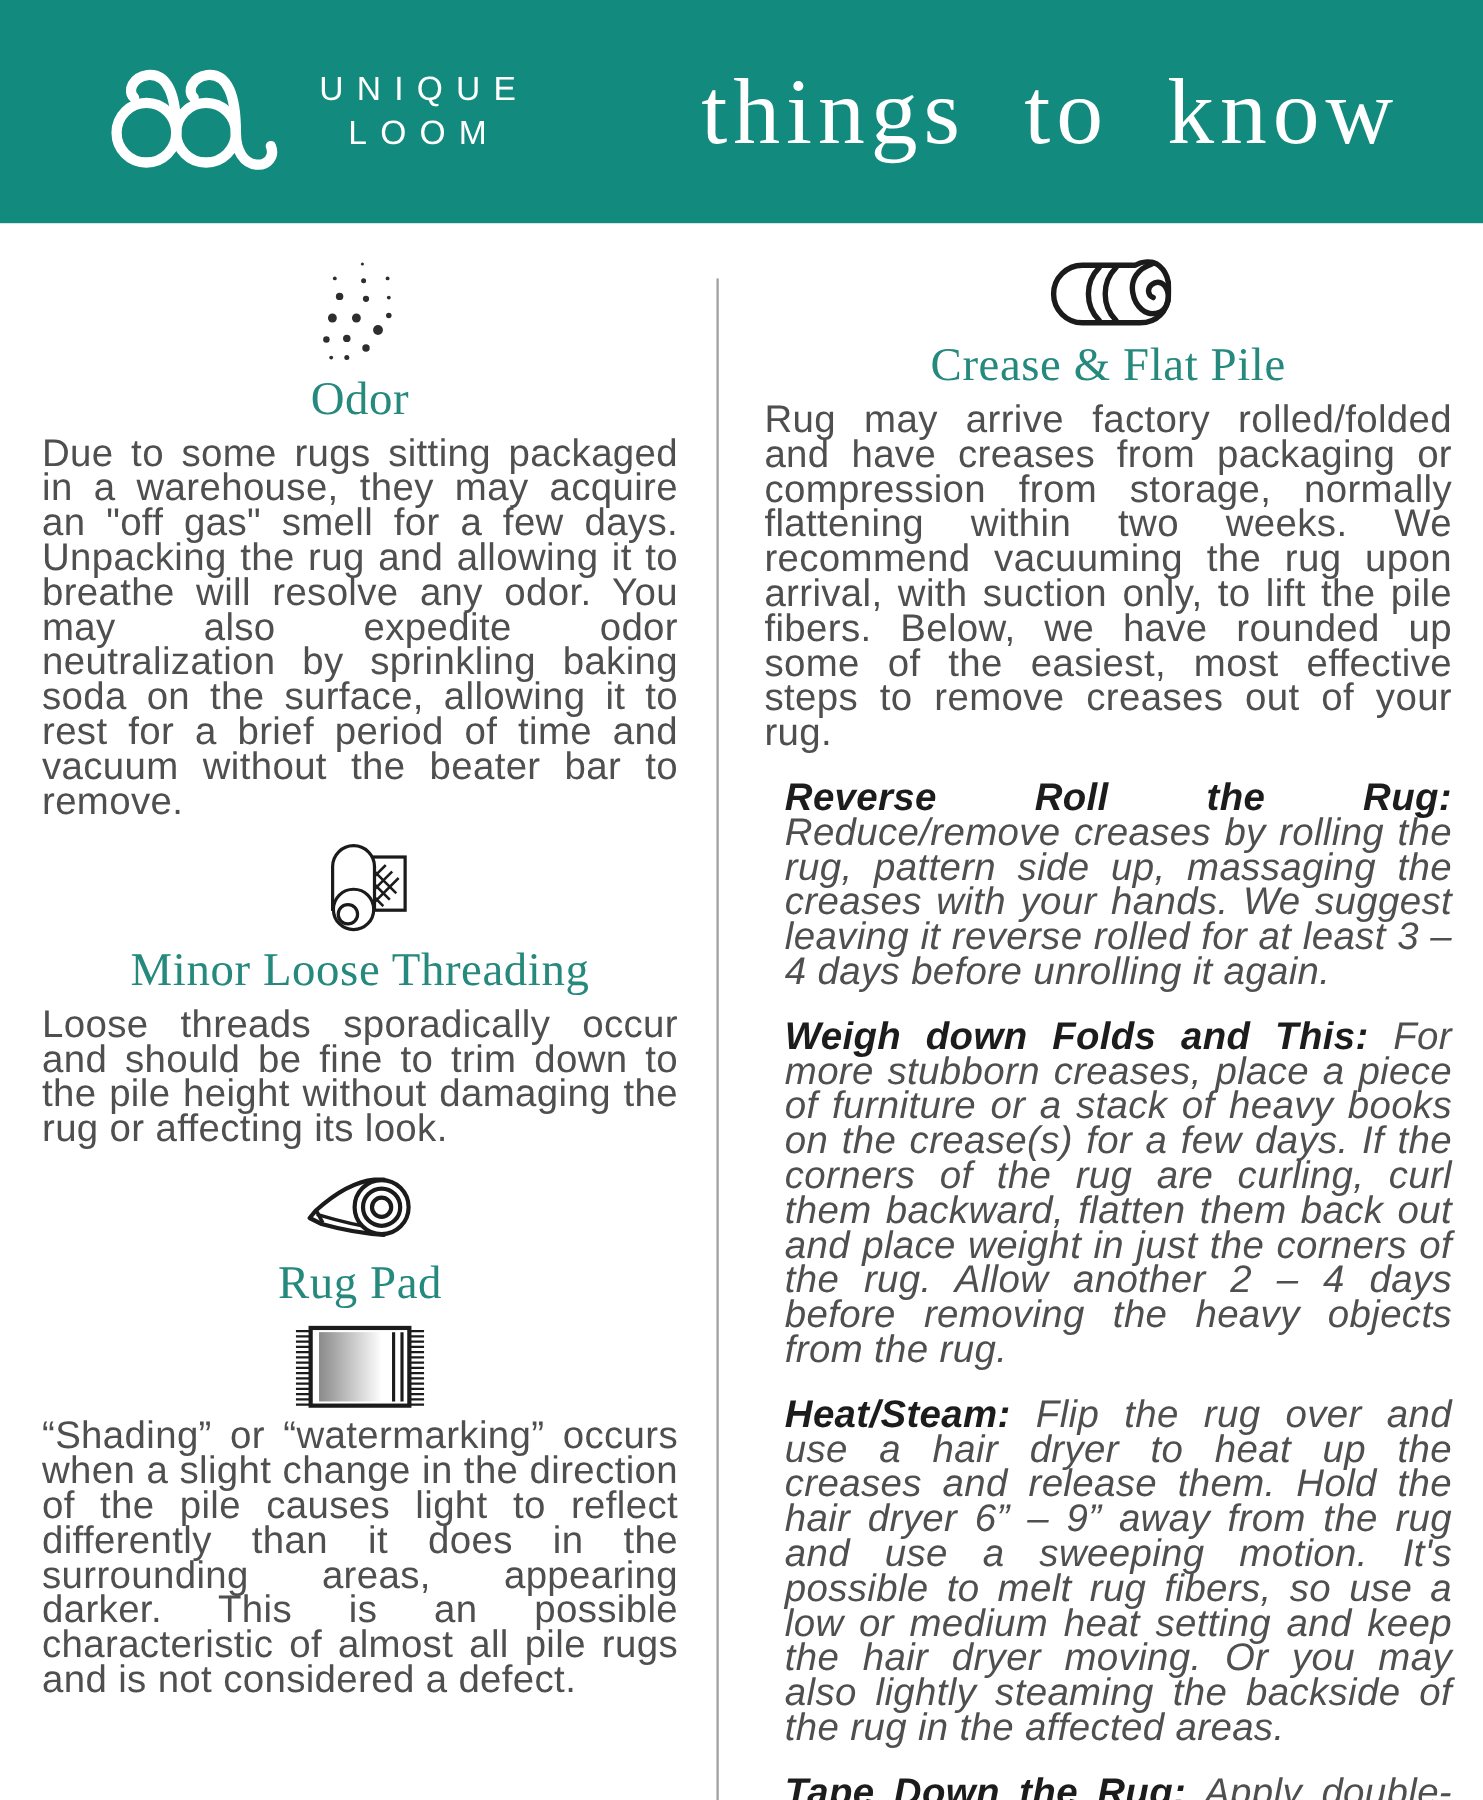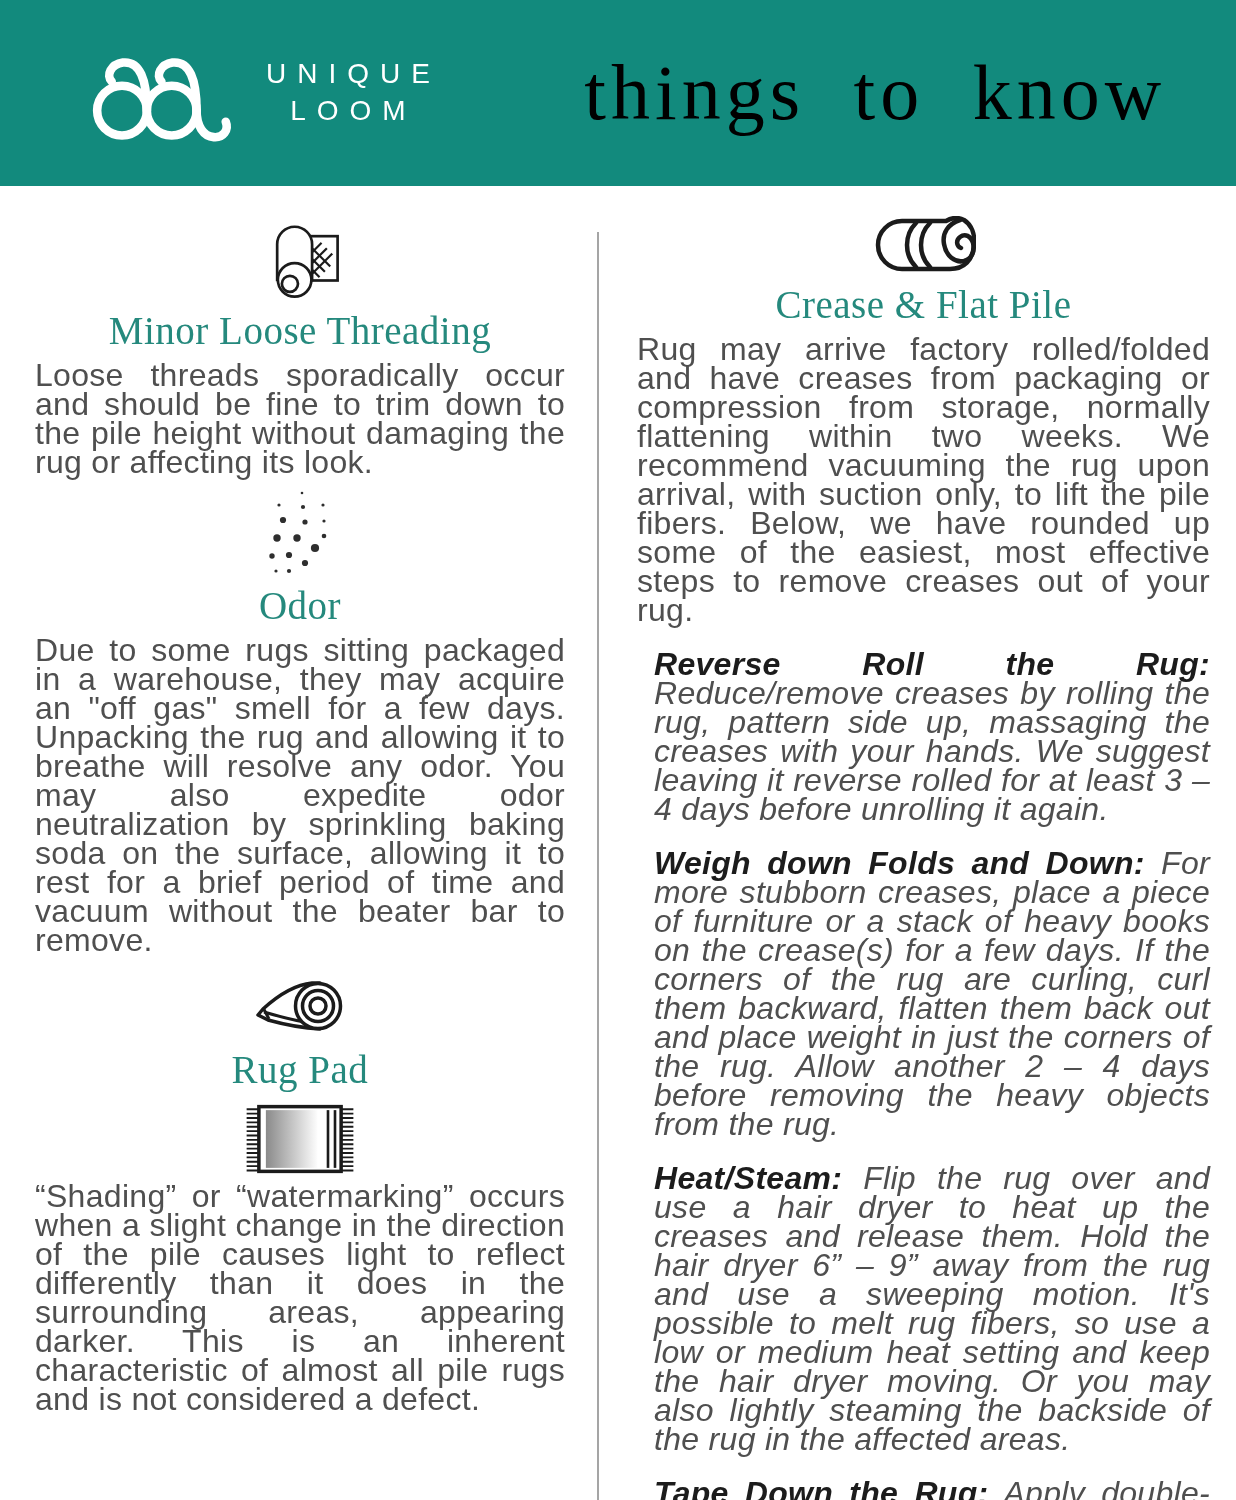--- a/index.html
+++ b/index.html
@@ -9,21 +9,21 @@
   }
   .page{width:1236px;height:1500px;display:flex;flex-direction:column;}
   
   header{
     height:186px;flex:0 0 186px;background:#128a7d;
     display:flex;align-items:center;gap:24px;
   }
   .brand{display:flex;align-items:center;margin-left:86px;gap:30px;}
   .brand-text{color:#fff;font-size:28px;letter-spacing:11px;line-height:1.32;text-align:center;font-weight:400;}
   .title{
-    color:#000000;font-family:"Liberation Serif", serif;font-weight:400;
+    color:#ffffff;font-family:"Liberation Serif", serif;font-weight:400;
     font-size:78px;letter-spacing:5px;word-spacing:24px;
     margin:0 70px 0 auto;white-space:nowrap;
   }
   
   main{display:flex;flex:1 1 auto;min-height:0;}
   .col{box-sizing:border-box;}
   .col.left{width:597px;flex:0 0 597px;padding:22px 32px 0 35px;}
   .col.right{flex:1 1 auto;padding:22px 26px 0 38px;}
   .divider{width:2px;flex:0 0 2px;background:#a5a5a5;margin-top:46px;}
   
@@ -60,20 +60,43 @@
       </div>
     </div>
     <h1 class="title">things to know</h1>
   </header>
 
   <main>
 
     <section class="col left">
 
       <div class="sec">
+        <svg class="icon" width="70" height="86" viewBox="0 0 70 86" fill="#2e2e2e">
+          <circle cx="37" cy="4" r="1.3"></circle>
+            <circle cx="14" cy="16" r="1.6"></circle>
+            <circle cx="38" cy="18" r="2.1"></circle>
+          <circle cx="58" cy="16" r="1.6"></circle>
+            <circle cx="18" cy="31" r="3.1"></circle>
+            <circle cx="40" cy="33" r="2.6"></circle>
+          <circle cx="59" cy="32" r="1.6"></circle>
+            <circle cx="12" cy="49" r="3.7"></circle>
+            <circle cx="32" cy="49" r="3.7"></circle>
+          <circle cx="59" cy="47" r="2.3"></circle>
+            <circle cx="50" cy="59" r="4.1"></circle>
+            <circle cx="7" cy="67" r="2.7"></circle>
+          <circle cx="24" cy="66" r="3.1"></circle>
+            <circle cx="40" cy="74" r="3.1"></circle>
+            <circle cx="11" cy="82" r="1.6"></circle>
+          <circle cx="24" cy="82" r="2.1"></circle>
+        </svg>
+        <h2>Odor</h2>
+        <p class="body">Due to some rugs sitting packaged in a warehouse, they may acquire an "off gas" smell for a few days. Unpacking the rug and allowing it to breathe will resolve any odor. You may also expedite odor neutralization by sprinkling baking soda on the surface, allowing it to rest for a brief period of time and vacuum without the beater bar to remove.</p>
+      </div>
+
+      <div class="sec">
         <svg class="icon" width="94" height="84" viewBox="0 0 140 125">
           <defs>
             <clipPath id="hatchClip">
                 <polygon points="96,34 126,64 96,94 66,64"></polygon>
               </clipPath>
           </defs>
           <rect x="50" y="30" width="76" height="66" fill="#fff" stroke="#1b1b1b" stroke-width="4"></rect>
           <g clip-path="url(#hatchClip)" stroke="#1b1b1b" stroke-width="3.2">
             <line x1="70" y1="30" x2="130" y2="90"></line>
               <line x1="54" y1="30" x2="122" y2="98"></line>
@@ -83,43 +106,20 @@
               <line x1="44" y1="98" x2="112" y2="30"></line>
             <line x1="60" y1="98" x2="128" y2="30"></line>
               <line x1="76" y1="98" x2="130" y2="44"></line>
           </g>
           <path d="M 36,97 L 36,42 A 26,26 0 0 1 88,42 L 88,97" fill="#ffffff" stroke="#1b1b1b" stroke-width="4"></path>
           <circle cx="62" cy="95" r="25" fill="#ffffff" stroke="#1b1b1b" stroke-width="4"></circle>
           <circle cx="55" cy="101" r="12" fill="#ffffff" stroke="#1b1b1b" stroke-width="4"></circle>
         </svg>
         <h2>Minor Loose Threading</h2>
         <p class="body">Loose threads sporadically occur and should be fine to trim down to the pile height without damaging the rug or affecting its look.</p>
-      </div>
-
-      <div class="sec">
-        <svg class="icon" width="70" height="86" viewBox="0 0 70 86" fill="#2e2e2e">
-          <circle cx="37" cy="4" r="1.3"></circle>
-            <circle cx="14" cy="16" r="1.6"></circle>
-            <circle cx="38" cy="18" r="2.1"></circle>
-          <circle cx="58" cy="16" r="1.6"></circle>
-            <circle cx="18" cy="31" r="3.1"></circle>
-            <circle cx="40" cy="33" r="2.6"></circle>
-          <circle cx="59" cy="32" r="1.6"></circle>
-            <circle cx="12" cy="49" r="3.7"></circle>
-            <circle cx="32" cy="49" r="3.7"></circle>
-          <circle cx="59" cy="47" r="2.3"></circle>
-            <circle cx="50" cy="59" r="4.1"></circle>
-            <circle cx="7" cy="67" r="2.7"></circle>
-          <circle cx="24" cy="66" r="3.1"></circle>
-            <circle cx="40" cy="74" r="3.1"></circle>
-            <circle cx="11" cy="82" r="1.6"></circle>
-          <circle cx="24" cy="82" r="2.1"></circle>
-        </svg>
-        <h2>Odor</h2>
-        <p class="body">Due to some rugs sitting packaged in a warehouse, they may acquire an "off gas" smell for a few days. Unpacking the rug and allowing it to breathe will resolve any odor. You may also expedite odor neutralization by sprinkling baking soda on the surface, allowing it to rest for a brief period of time and vacuum without the beater bar to remove.</p>
       </div>
 
       <div class="sec">
         <svg class="icon" width="100" height="72" viewBox="0 0 100 72">
           <path d="M 62,16 C 42,18 24,32 13,42 L 8,48 L 18,53 C 36,58 52,61 70,62 L 70,16 Z" fill="#ffffff" stroke="#1b1b1b" stroke-width="3.5" stroke-linejoin="round"></path>
           <path d="M 14,45 C 34,51 52,55 66,57" fill="none" stroke="#1b1b1b" stroke-width="3"></path>
           <path d="M 14,42.5 L 19,52" fill="none" stroke="#1b1b1b" stroke-width="3"></path>
           <circle cx="68" cy="39" r="22.5" fill="#ffffff" stroke="#1b1b1b" stroke-width="3.5"></circle>
           <circle cx="68" cy="39" r="15.5" fill="#ffffff" stroke="#1b1b1b" stroke-width="3.5"></circle>
           <circle cx="68" cy="39" r="8" fill="#ffffff" stroke="#1b1b1b" stroke-width="3.5"></circle>
@@ -135,42 +135,42 @@
                 <stop offset="1" stop-color="#fdfdfd"></stop>
             </linearGradient>
           </defs>
           <path stroke="#1b1b1b" stroke-width="2.2" d="M4 6h13M4 11h13M4 16h13M4 21h13M4 26h13M4 31h13M4 36h13M4 41h13M4 46h13M4 51h13M4 56h13M4 61h13M4 66h13M4 71h13M4 76h13"></path>
           <path stroke="#1b1b1b" stroke-width="2.2" d="M113 6h13M113 11h13M113 16h13M113 21h13M113 26h13M113 31h13M113 36h13M113 41h13M113 46h13M113 51h13M113 56h13M113 61h13M113 66h13M113 71h13M113 76h13"></path>
           <rect x="18" y="3" width="94" height="74" fill="#ffffff" stroke="#1b1b1b" stroke-width="4"></rect>
           <rect x="26" y="7" width="59" height="66" fill="url(#gshade)"></rect>
           <line x1="97" y1="7" x2="97" y2="73" stroke="#1b1b1b" stroke-width="3"></line>
           <line x1="105" y1="7" x2="105" y2="73" stroke="#1b1b1b" stroke-width="3"></line>
         </svg>
-        <p class="body">“Shading” or “watermarking” occurs when a slight change in the direction of the pile causes light to reflect differently than it does in the surrounding areas, appearing darker. This is an inherent characteristic of almost all pile rugs and is not considered a defect.</p>
+        <p class="body">“Shading” or “watermarking” occurs when a slight change in the direction of the pile causes light to reflect differently than it does in the surrounding areas, appearing darker. This is an possible characteristic of almost all pile rugs and is not considered a defect.</p>
       </div>
 
     </section>
 
     <div class="divider"></div>
 
     <section class="col right">
 
       <div class="sec">
         <svg class="icon" width="104" height="58" viewBox="0 0 104 58" fill="none" stroke="#1b1b1b" stroke-width="4.5" stroke-linecap="round" stroke-linejoin="round">
           <path d="M 30,5 L 74,5 C 79,2 86,1 92,4 C 100,9 103,19 102,29 C 101,44 92,53 78,53 L 30,53 A 24,24 0 0 1 30,5 Z" fill="#ffffff"></path>
           <path d="M 44,7 C 32,19 32,39 44,51"></path>
           <path d="M 58,7 C 46,19 46,39 58,51"></path>
           <path d="M 88,4 C 76,8 70,17 72,28 C 74,40 83,47 92,45 C 100,43 103,35 101,27 C 99,20 93,17 88,21 C 84,24 84,30 89,32"></path>
         </svg>
         <h2>Crease &amp; Flat Pile</h2>
         <p class="body">Rug may arrive factory rolled/folded and have creases from packaging or compression from storage, normally flattening within two weeks. We recommend vacuuming the rug upon arrival, with suction only, to lift the pile fibers. Below, we have rounded up some of the easiest, most effective steps to remove creases out of your rug.</p>
 
         <p class="body tip"><b>Reverse Roll the Rug:</b> <span>Reduce/remove creases by rolling the rug, pattern side up, massaging the creases with your hands. We suggest leaving it reverse rolled for at least 3 – 4 days before unrolling it again.</span></p>
 
-        <p class="body tip"><b>Weigh down Folds and Down:</b> <span>For more stubborn creases, place a piece of furniture or a stack of heavy books on the crease(s) for a few days. If the corners of the rug are curling, curl them backward, flatten them back out and place weight in just the corners of the rug. Allow another 2 – 4 days before removing the heavy objects from the rug.</span></p>
+        <p class="body tip"><b>Weigh down Folds and This:</b> <span>For more stubborn creases, place a piece of furniture or a stack of heavy books on the crease(s) for a few days. If the corners of the rug are curling, curl them backward, flatten them back out and place weight in just the corners of the rug. Allow another 2 – 4 days before removing the heavy objects from the rug.</span></p>
 
         <p class="body tip"><b>Heat/Steam:</b> <span>Flip the rug over and use a hair dryer to heat up the creases and release them. Hold the hair dryer 6” – 9” away from the rug and use a sweeping motion. It's possible to melt rug fibers, so use a low or medium heat setting and keep the hair dryer moving. Or you may also lightly steaming the backside of the rug in the affected areas.</span></p>
 
         <p class="body tip"><b>Tape Down the Rug:</b> <span>Apply double-sided carpet tape to the back of your rug; then remove the paper covering the adhesive and smooth the rug over the floor. Press the tape down firmly, smoothing it as you go. Carpet tape works on hard floors and on existing wall-to-wall carpet, holding your rug in place. If you have laminate flooring, purchase a less adhesive double-sided tape to prevent the laminate from buckling or otherwise being damaged.</span></p>
       </div>
 
     </section>
 
   </main>
 </div>

